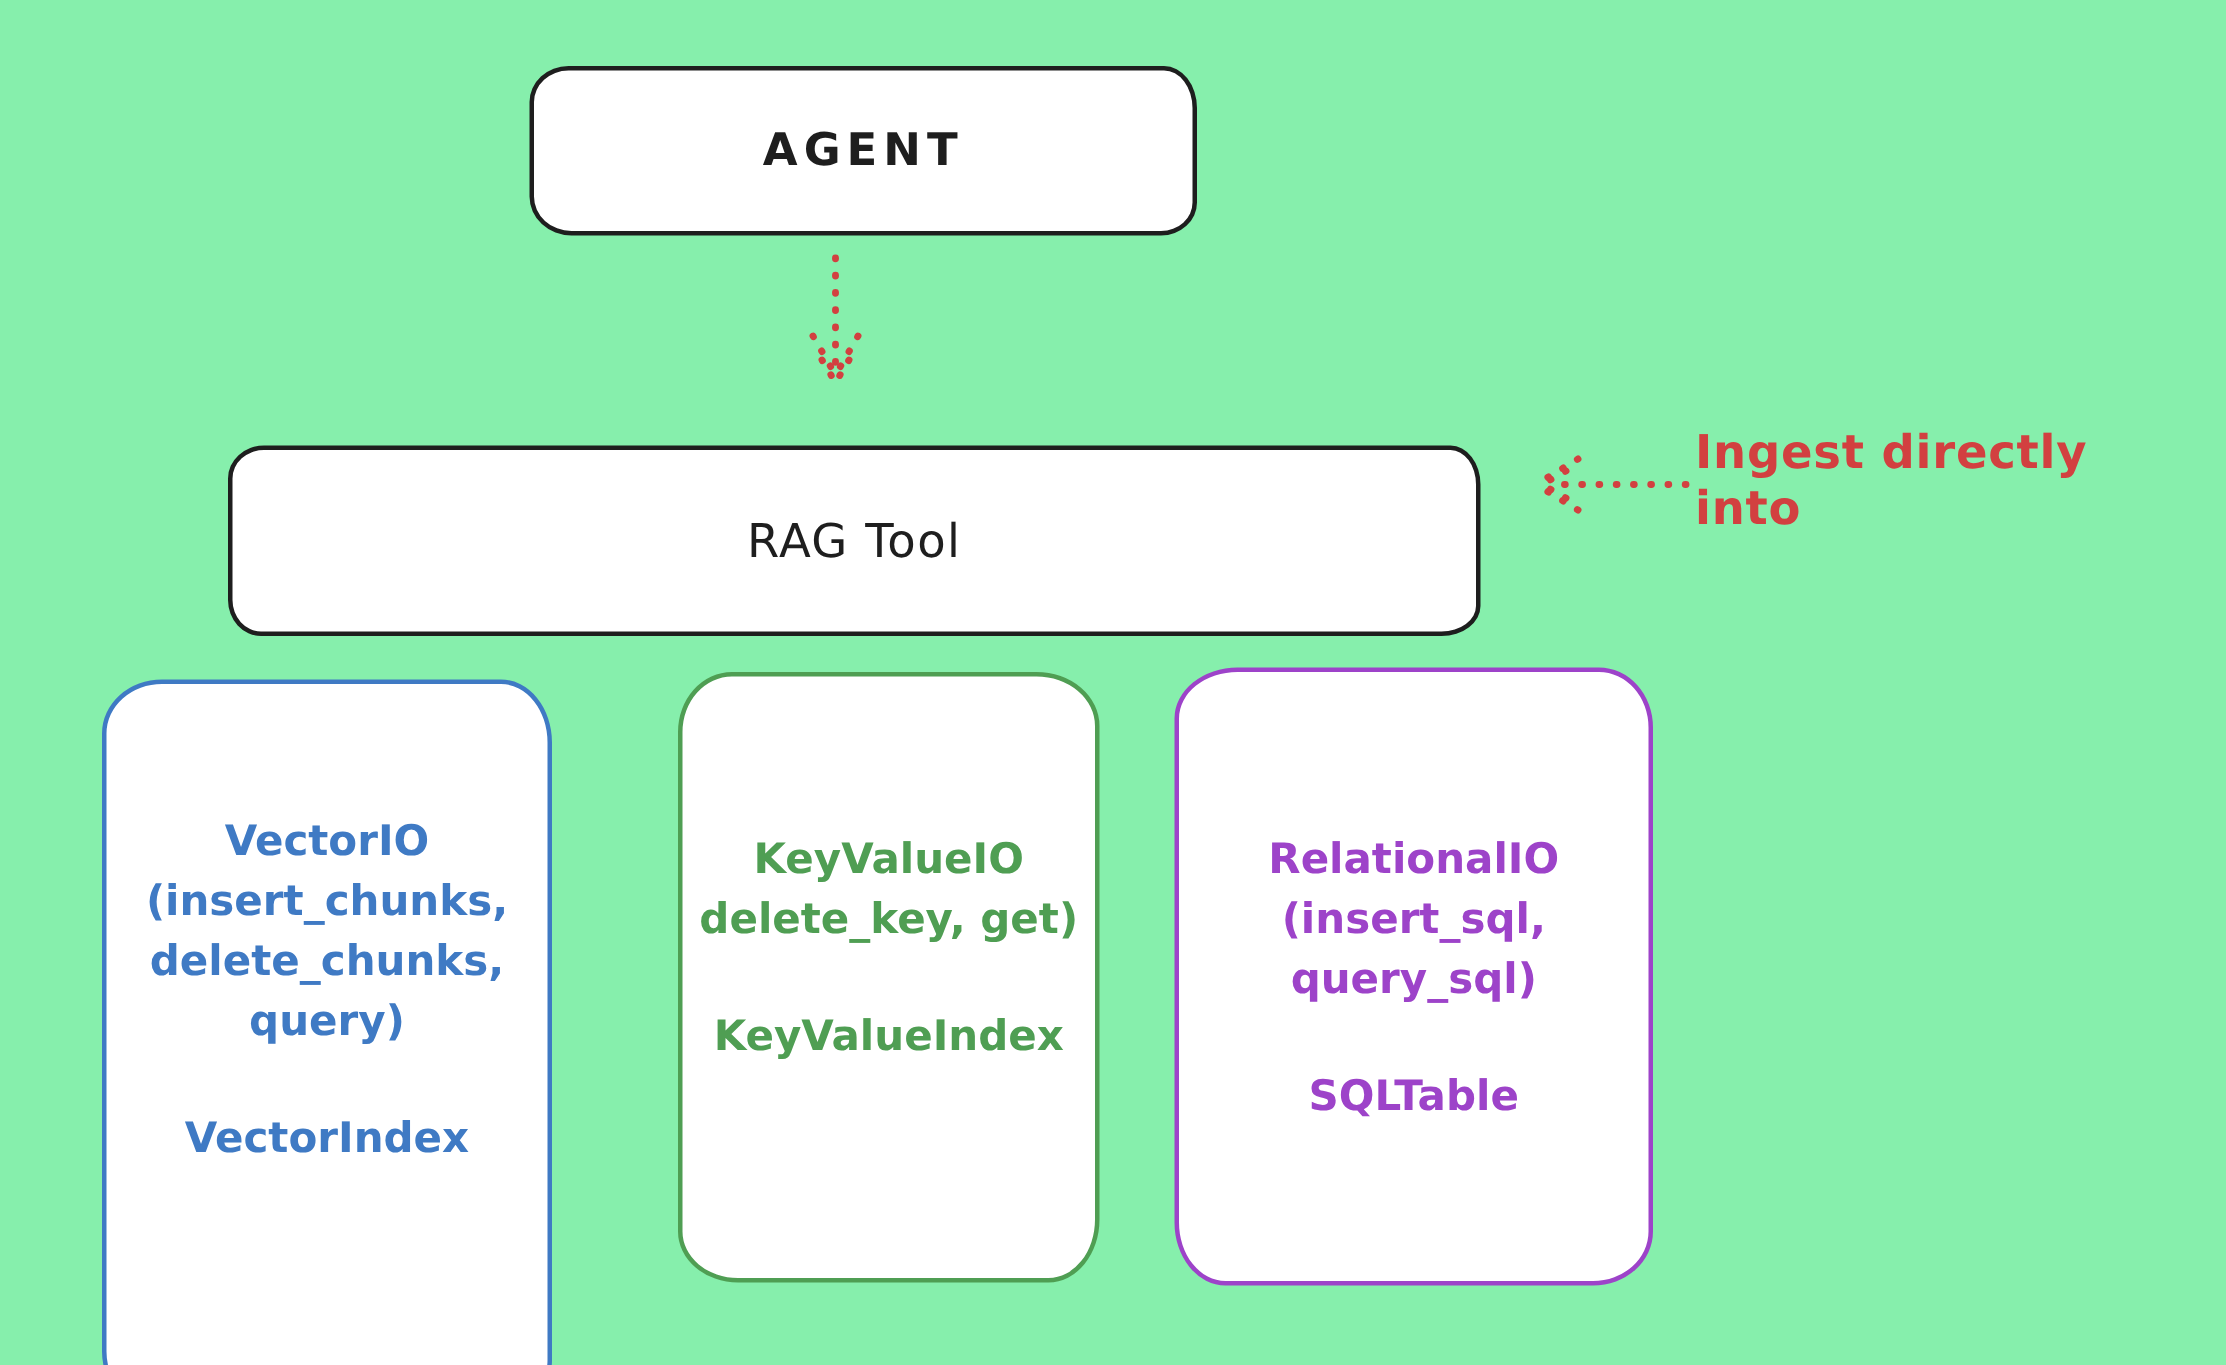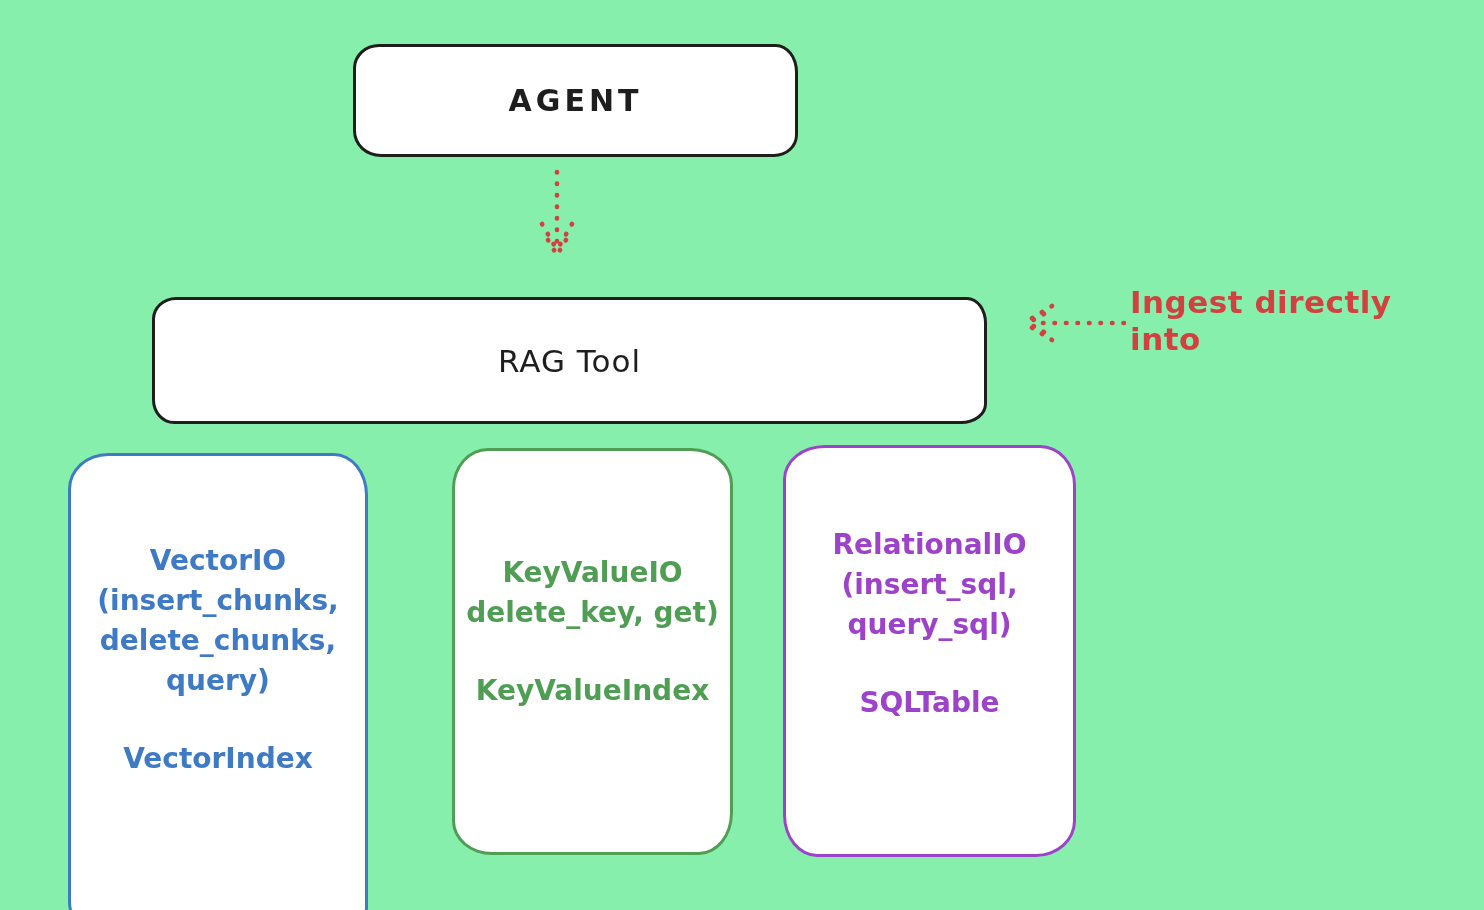--- a/index.html
+++ b/index.html
@@ -68,25 +68,25 @@
     left: 428px; top: 448px;
     width: 281px; height: 407px;
     border-color: #4f9e53;
     color: #4f9e53;
     border-radius: 36px 42px 34px 40px / 40px 36px 42px 34px;
     padding-top: 102px;
     margin-left: 24px;
   }
   .store-purple {
     left: 783px; top: 445px;
-    width: 293px; height: 412px;
+    width: 319px; height: 412px;
     border-color: #9d43c9;
     color: #9d43c9;
     border-radius: 42px 36px 40px 34px / 34px 40px 36px 42px;
-    padding-top: 77px;
+    padding-top: 105px;
   }
   .store-box .line { white-space: nowrap; }
   .store-box .gap { height: 38px; }
   .annotation {
     position: absolute;
     left: 1130px; top: 284px;
     width: 340px;
     text-align: left;
     color: #d24040;
     font-size: 31px;

